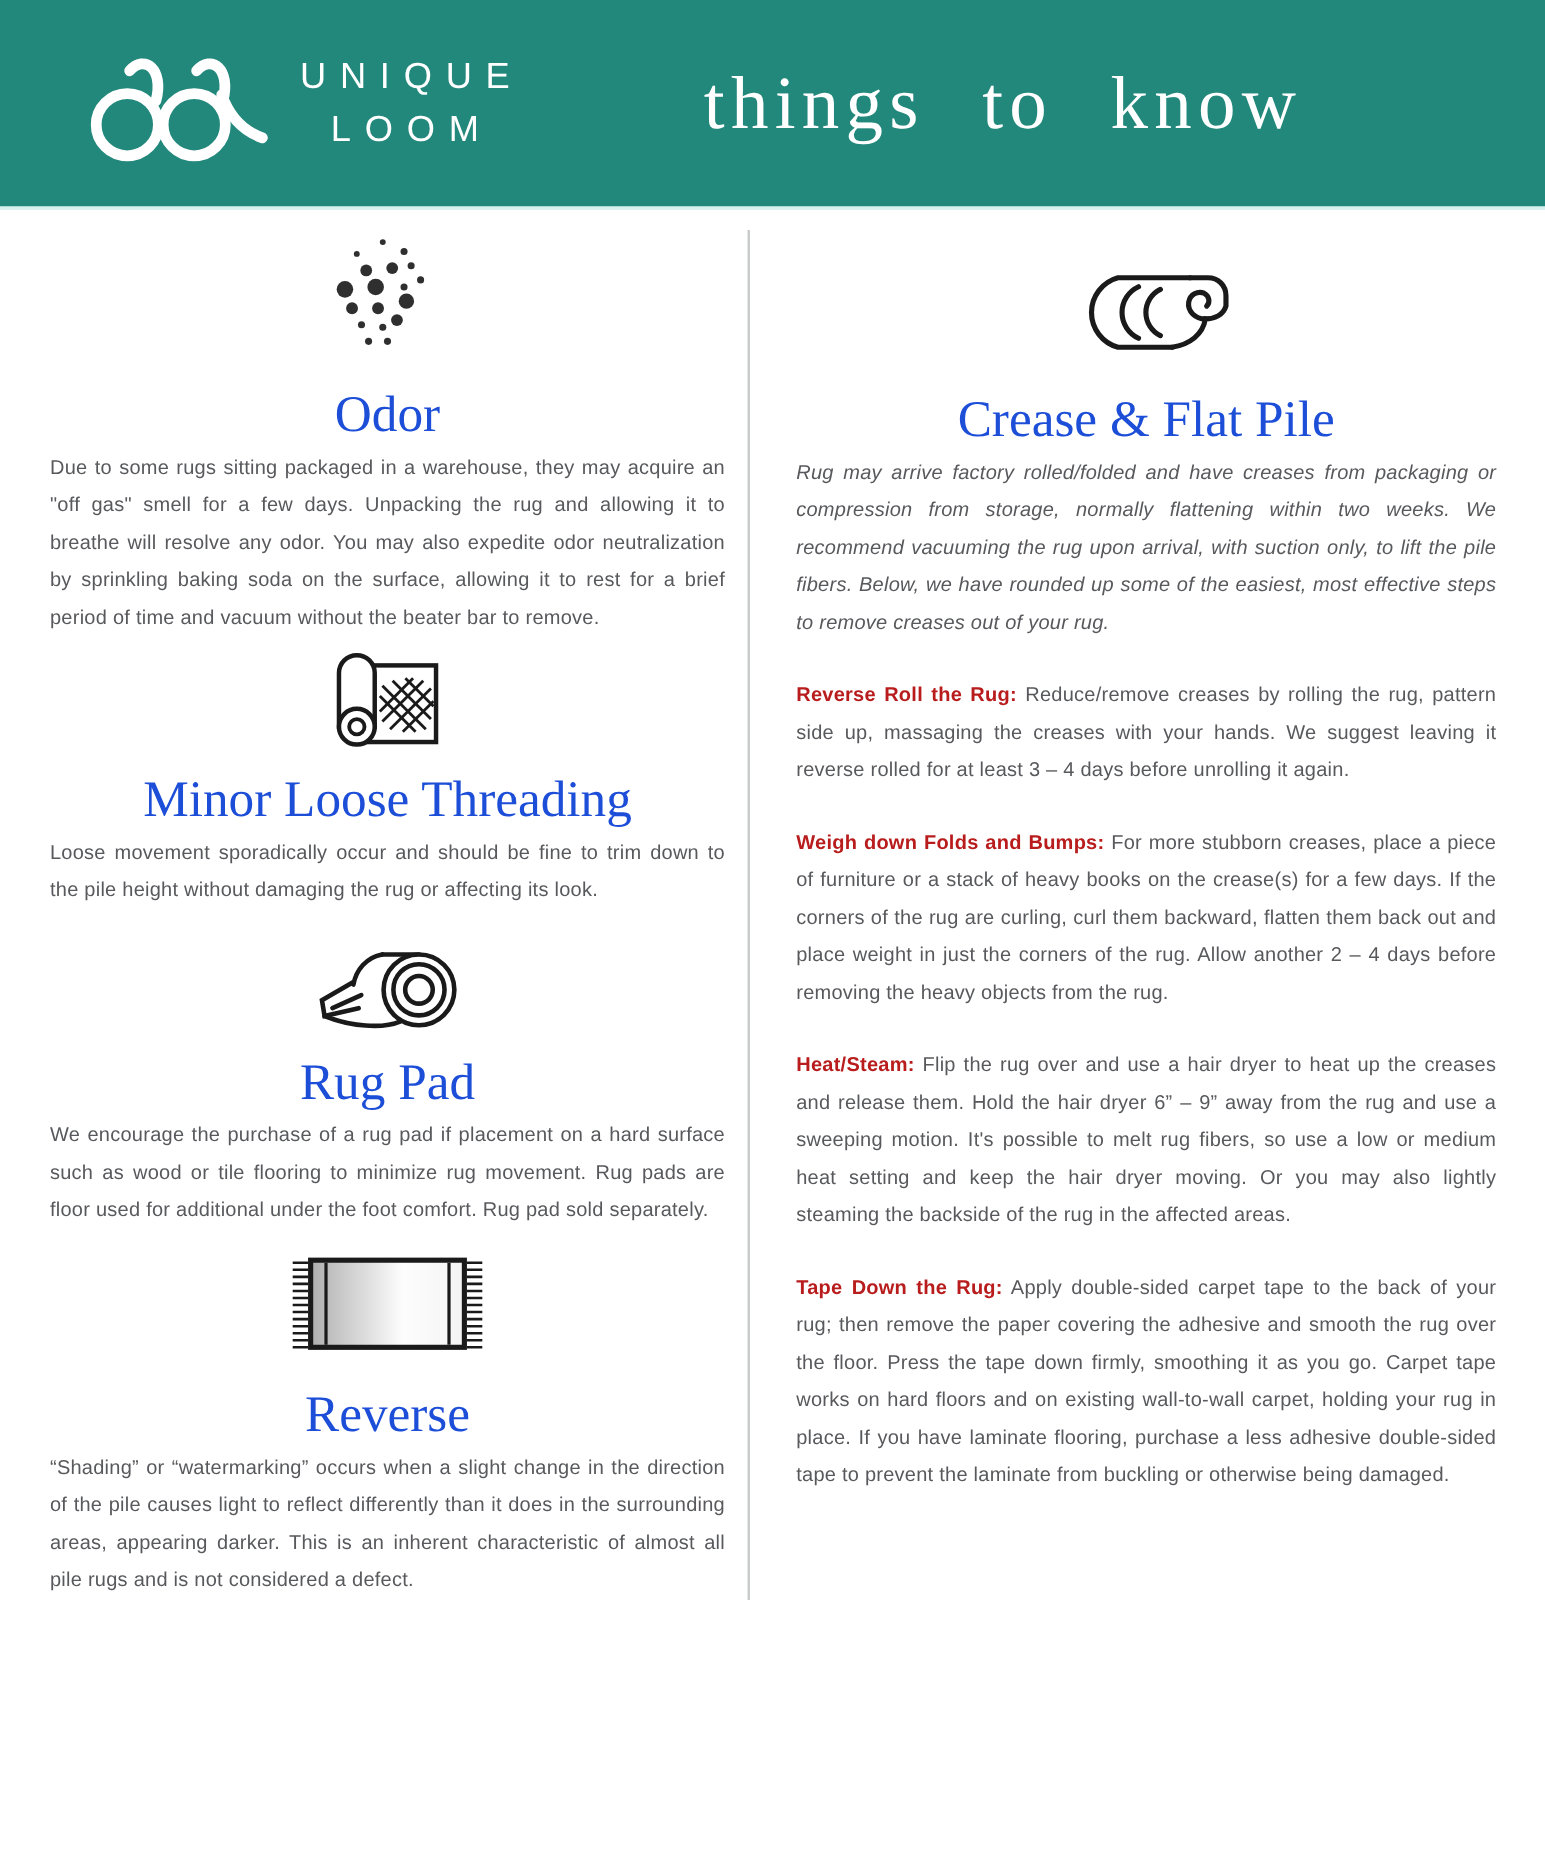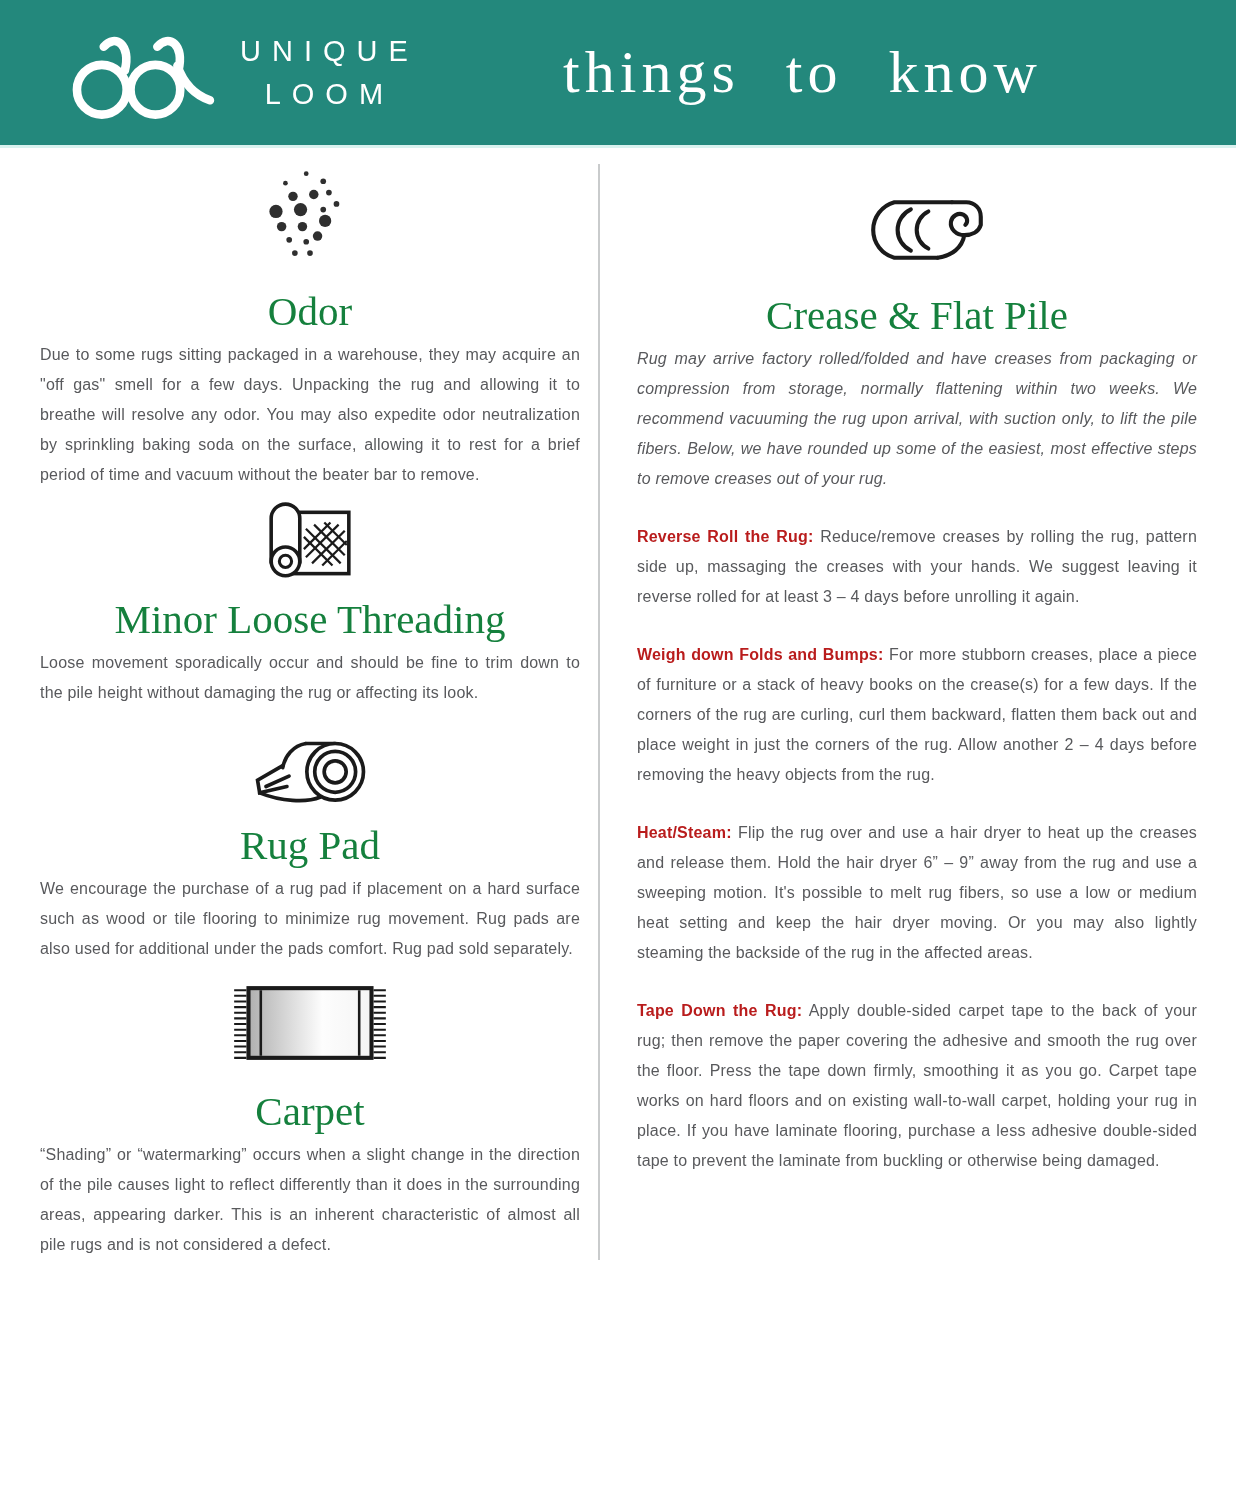--- a/index.html
+++ b/index.html
@@ -4,21 +4,21 @@
 <style>
   * { margin:0; padding:0; box-sizing:border-box; }
   html,body { background:#ffffff; }
   .page {
     position:relative; width:1236px; height:1500px; margin:0 auto;
     background:#ffffff; overflow:hidden;
     font-family:"Liberation Sans", sans-serif;
   }
   
   .masthead {
-    height:148px; background:#23887C; border-bottom:3px solid #d9f2ef;
+    height:168px; background:#23887C; border-bottom:3px solid #d9f2ef;
     display:flex; align-items:center;
   }
   .brand { display:flex; align-items:center; gap:20px; margin-left:64px; }
   .logo-svg { width:156px; height:110px; display:block; }
   .brand-text {
     color:#ffffff; font-size:29px; line-height:1.45;
     letter-spacing:11px; text-align:center; font-weight:400;
   }
   .masthead-title {
     flex:1; text-align:center; color:#ffffff;
@@ -29,21 +29,21 @@
   
   .columns { display:flex; align-items:stretch; }
   .col { display:block; }
   .col-left  { width:540px; margin-left:40px; }
   .divider   { width:2px; background:#c9cbcc; margin-left:18px; margin-top:16px; }
   .col-right { width:560px; margin-left:37px; }
   
   .icon-row { text-align:center; }
   .section-title {
     font-family:"Liberation Serif", serif; font-weight:400;
-    color:#15803d; font-size:41px; line-height:46px; text-align:center;
+    color:#1d4ed8; font-size:41px; line-height:46px; text-align:center;
   }
   .body-text {
     font-size:16px; line-height:30px; color:#58595C;
     text-align:justify; letter-spacing:0.2px;
   }
   .tip { margin-top:28px; }
   .tip-label { font-weight:bold; color:#b91c1c; }
   
   .odor-icon-row    { margin-top:20px; }
   .odor-title       { margin-top:16px; }
@@ -140,40 +140,40 @@
           <path d="M52 11 C40 13 32 23 30 34"></path>
           <path d="M30 32 L6 46 L8 58 L34 52"></path>
           <path d="M8 58 C28 66 52 68 66 62"></path>
           <path d="M14 52 L36 42"></path>
           <circle cx="80" cy="38" r="27" fill="#ffffff"></circle>
           <circle cx="80" cy="38" r="19.5"></circle>
           <circle cx="80" cy="38" r="10.5"></circle>
         </svg>
       </div>
       <h2 class="section-title pad-title">Rug Pad</h2>
-      <p class="body-text pad-body">We encourage the purchase of a rug pad if placement on a hard surface such as wood or tile flooring to minimize rug movement. Rug pads are also used for additional under the pads comfort. Rug pad sold separately.</p>
+      <p class="body-text pad-body">We encourage the purchase of a rug pad if placement on a hard surface such as wood or tile flooring to minimize rug movement. Rug pads are floor used for additional under the foot comfort. Rug pad sold separately.</p>
 
       <div class="icon-row shade-icon-row">
         <svg width="156" height="82" viewBox="0 0 150 80">
           <defs>
             <linearGradient id="shadeGrad" x1="0" y1="0" x2="1" y2="0">
               <stop offset="0" stop-color="#AFAFAF"></stop>
               <stop offset="0.6" stop-color="#FDFDFD"></stop>
               <stop offset="1" stop-color="#F4F4F4"></stop>
             </linearGradient>
           </defs>
           <g stroke="#1A1A1A" stroke-width="2">
             <path d="M1 8H13 M1 13.5H13 M1 19H13 M1 24.5H13 M1 30H13 M1 35.5H13 M1 41H13 M1 46.5H13 M1 52H13 M1 57.5H13 M1 63H13 M1 68.5H13 M1 74H13"></path>
             <path d="M137 8H149 M137 13.5H149 M137 19H149 M137 24.5H149 M137 30H149 M137 35.5H149 M137 41H149 M137 46.5H149 M137 52H149 M137 57.5H149 M137 63H149 M137 68.5H149 M137 74H149"></path>
           </g>
           <rect x="15" y="6" width="120" height="68" fill="url(#shadeGrad)" stroke="#1A1A1A" stroke-width="4"></rect>
           <path d="M27 8 V72 M123 8 V72" stroke="#1A1A1A" stroke-width="2.5" fill="none"></path>
         </svg>
       </div>
-      <h2 class="section-title shade-title">Carpet</h2>
+      <h2 class="section-title shade-title">Reverse</h2>
       <p class="body-text shade-body">“Shading” or “watermarking” occurs when a slight change in the direction of the pile causes light to reflect differently than it does in the surrounding areas, appearing darker. This is an inherent characteristic of almost all pile rugs and is not considered a defect.</p>
 
     </section>
 
     <div class="divider"></div>
 
     <section class="col col-right">
 
       <div class="icon-row crease-icon-row">
         <svg width="136" height="72" viewBox="0 0 132 70" fill="none" stroke="#1A1A1A" stroke-width="4" stroke-linecap="round">

